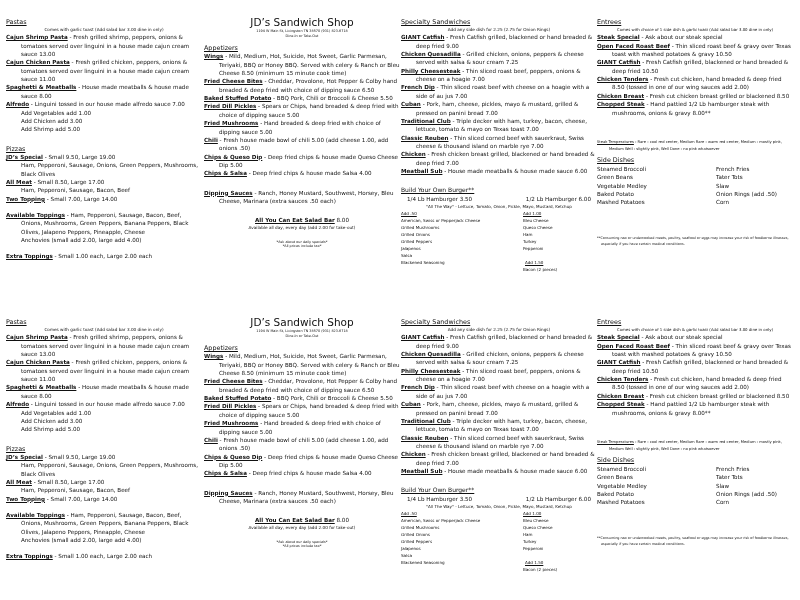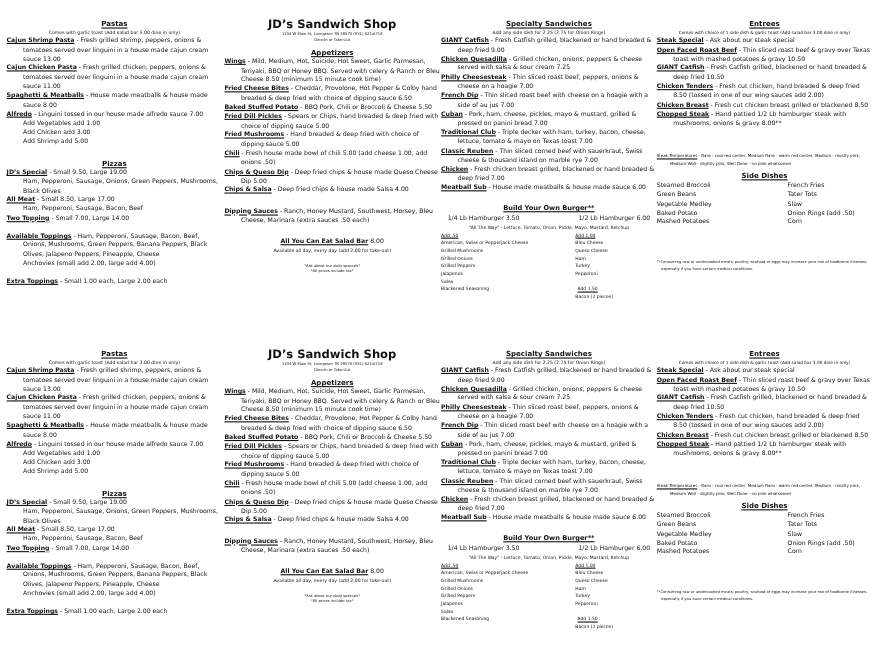--- a/index.html
+++ b/index.html
@@ -5,28 +5,28 @@
   html, body { margin: 0; padding: 0; background: #ffffff; }
   body { width: 800px; height: 600px; overflow: hidden; position: relative; color: #111; font-family: "DejaVu Sans", sans-serif; }
   .page { position: absolute; left: 0; width: 800px; height: 300px; }
   .page.top { top: 0; }
   .page.bottom { top: 300px; }
   .col { position: absolute; top: 18px; width: 196px; font-size: 5.6px; line-height: 8.35px; }
   .col.c1 { left: 6px; }
   .col.c2 { left: 204px; }
   .col.c3 { left: 401px; }
   .col.c4 { left: 597px; }
-  .sec-title { text-align: center; font-weight: bold; text-decoration: underline; font-size: 6.4px; line-height: 8.4px; }
+  .sec-title { text-align: left; font-weight: normal; text-decoration: underline; font-size: 6.4px; line-height: 8.4px; }
   .sec-sub { text-align: center; font-size: 4.2px; line-height: 7px; }
   .item { padding-left: 15px; text-indent: -15px; }
   .nm { text-decoration: underline; font-weight: bold; }
   .indent { padding-left: 15px; }
   .gap { height: 8px; }
   .gap2 { height: 11px; }
-  .shop-title { text-align: center; font-size: 10.5px; line-height: 13px; font-weight: bold; margin-top: -2px; }
+  .shop-title { text-align: center; font-size: 10.5px; line-height: 13px; font-weight: normal; margin-top: -2px; }
   .shop-addr { text-align: center; font-size: 3.4px; line-height: 4.5px; }
   .center { text-align: center; }
   .small-note { text-align: center; font-size: 3.4px; line-height: 4.6px; }
   .temps { font-size: 3.7px; line-height: 6.8px; padding-left: 12px; text-indent: -12px; }
   .burger-row { display: flex; justify-content: space-between; padding: 0 6px; }
   .burger-grid { display: flex; font-size: 4.1px; line-height: 7px; margin-top: 0; }
   .burger-grid .bl { width: 122px; }
   .burger-grid .br { width: 70px; }
   .ul { text-decoration: underline; }
   .sides { display: flex; font-size: 5.6px; line-height: 8.35px; }

